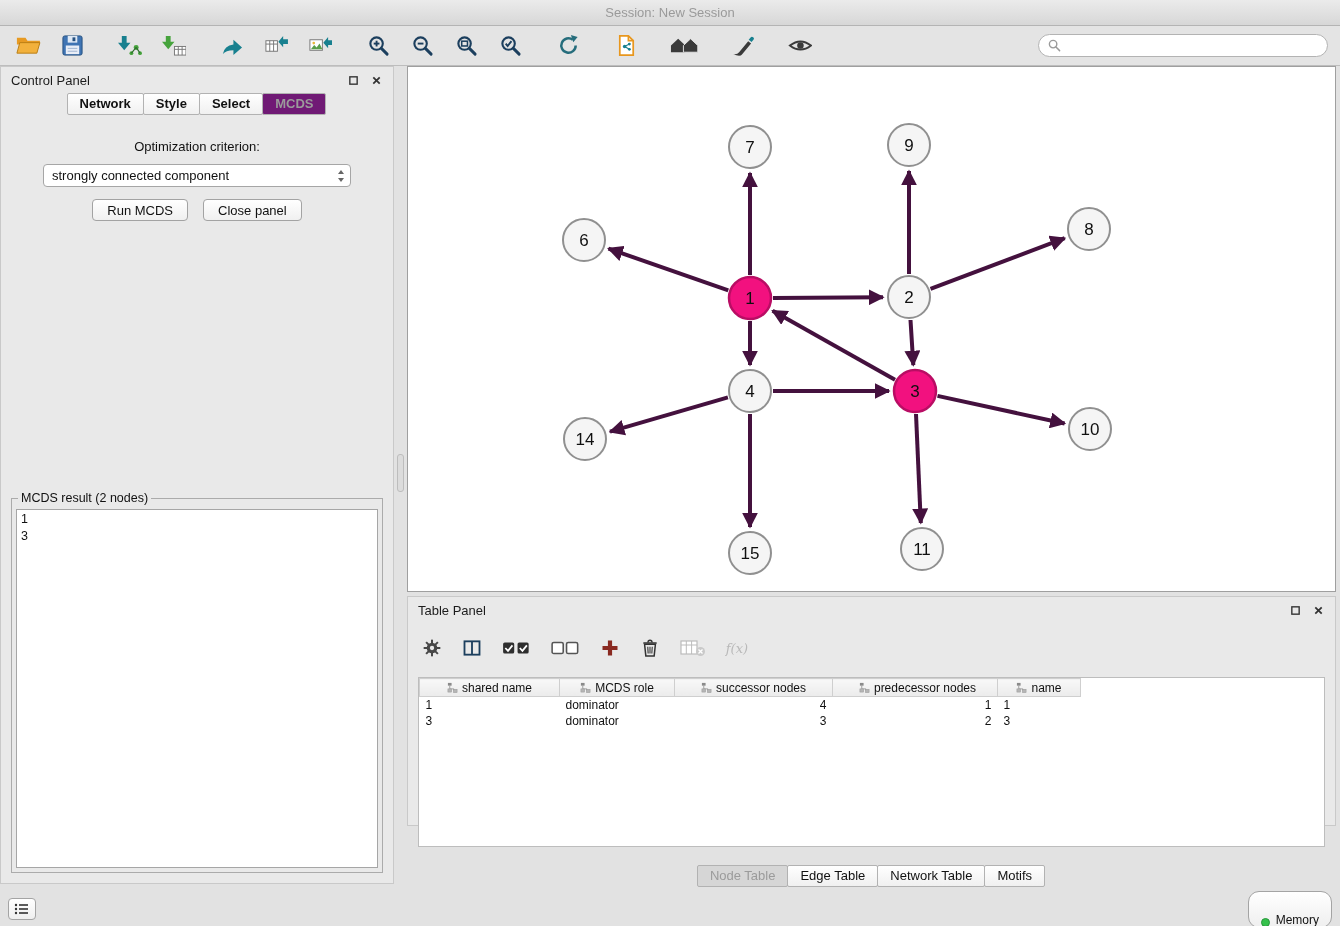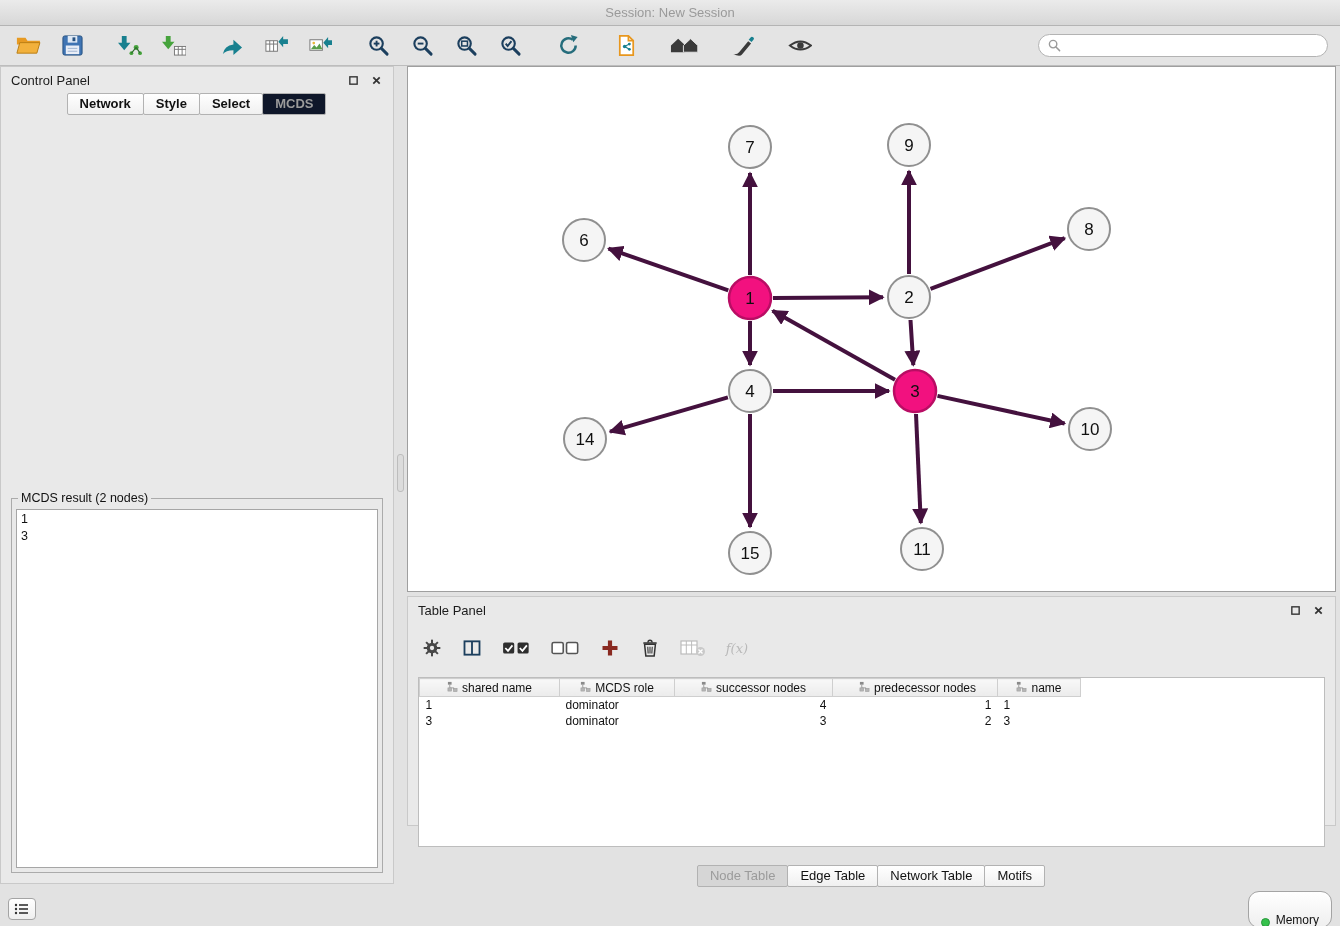--- a/index.html
+++ b/index.html
@@ -31,21 +31,21 @@
   
   .control-panel{position:absolute;left:0;top:66px;width:394px;height:818px;
     background:#e9e9e9;border:1px solid #c9c9c9;}
   .panel-header{height:26px;display:flex;align-items:center;padding:0 10px;font-size:13px;color:#1c1c1c;}
   .win-btns{margin-left:auto;display:flex;gap:9px;}
   .wbtn{width:14px;height:14px;display:flex;align-items:center;justify-content:center;cursor:default;}
   .wbtn svg{width:11px;height:11px;}
   .cp-tabbar{display:flex;justify-content:center;padding-bottom:0;}
   .cp-tab{font-size:13px;padding:2px 12px 3px;background:linear-gradient(#ffffff,#f0f0f0);
     border:1px solid #b2b2b2;margin-left:-1px;color:#111;cursor:default;border-radius:2px;font-weight:bold;}
-  .cp-tab.active{background:#0f172a;color:#9b9b9b;}
+  .cp-tab.active{background:#701a75;color:#9b9b9b;}
   .cp-content{padding-top:24px;text-align:center;}
   .opt-label{font-size:13px;margin-bottom:4px;}
   .dropdown{margin:10px auto 0;width:308px;height:23px;background:#fff;border:1px solid #a6a6a6;
     border-radius:4px;display:flex;align-items:center;padding:0 5px 0 8px;font-size:13px;text-align:left;cursor:default;}
   .dropdown .dd-text{flex:1;}
   .btn-row{margin-top:12px;display:flex;justify-content:center;gap:15px;}
   .btn{height:22px;padding:0 14px;font-size:13px;background:linear-gradient(#ffffff,#f0f0f0);
     border:1px solid #a3a3a3;border-radius:4px;color:#111;cursor:default;display:flex;align-items:center;}
   .result-fieldset{position:absolute;left:10px;right:10px;top:424px;bottom:10px;
     border:1px solid #ababab;margin:0;padding:4px;}
@@ -77,21 +77,21 @@
   .table-panel{position:absolute;left:407px;top:596px;width:929px;height:230px;
     background:#e9e9e9;border:1px solid #c9c9c9;}
   .tp-toolbar{height:38px;display:flex;align-items:center;padding:0 14px;gap:20px;margin-top:6px;}
   .tp-btn{display:flex;align-items:center;justify-content:center;cursor:default;}
   .tp-btn svg{height:20px;width:auto;}
   .fx{font-family:"DejaVu Serif", serif;font-style:italic;font-size:13px;color:#b9b9b9;cursor:default;}
   .tp-table{position:absolute;left:10px;right:10px;top:80px;height:170px;background:#fff;border:1px solid #bdbdbd;overflow:hidden;}
   table.data{border-collapse:collapse;font-size:12px;}
   table.data th{background:linear-gradient(#f8f8f8,#ebebeb);border:1px solid #cfcfcf;
     font-weight:normal;height:18px;padding:0 4px;white-space:nowrap;cursor:default;}
-  table.data th .th-inner{display:flex;align-items:flex-start;gap:4px;justify-content:center;}
+  table.data th .th-inner{display:flex;align-items:center;gap:4px;justify-content:center;}
   table.data td{height:16px;padding:0 6px;white-space:nowrap;cursor:default;}
   .tp-tabs{position:absolute;left:0;right:0;top:268px;display:flex;justify-content:center;}
   .tp-tab{font-size:13px;padding:2px 12px 3px;border:1px solid #b2b2b2;margin-left:-1px;
     background:linear-gradient(#ffffff,#f0f0f0);color:#111;cursor:default;border-radius:2px;}
   .tp-tab.active{background:#d6d6d6;color:#9b9b9b;}
 
   
   .statusbar{position:absolute;left:0;right:0;bottom:0;height:34px;background:#e2e2e2;
     display:flex;align-items:center;padding:0 8px;}
   .list-btn{width:28px;height:22px;border:1px solid #a4a4a4;border-radius:4px;
@@ -274,20 +274,34 @@
           </svg>
       </span>
     </span>
   </div>
   <div class="cp-tabbar" id="cp-tabs">
       <span class="cp-tab">Network</span>
       <span class="cp-tab">Style</span>
       <span class="cp-tab">Select</span>
       <span class="cp-tab active">MCDS</span>
     </div>
+  <div class="cp-content">
+    <div class="opt-label">Optimization criterion:</div>
+    <div class="dropdown">
+      <span class="dd-text">strongly connected component</span>
+      <svg viewBox="0 0 8 14" width="8" height="14">
+        <path d="M4 1 L7 5 H1 Z" fill="#666"></path>
+          <path d="M4 13 L1 9 H7 Z" fill="#666"></path>
+      </svg>
+    </div>
+    <div class="btn-row">
+      <span class="btn">Run MCDS</span>
+      <span class="btn">Close panel</span>
+    </div>
+  </div>
   <fieldset class="result-fieldset">
     <legend>MCDS result (2 nodes)</legend>
     <div class="result-box" id="result-lines">
         <div class="result-line">1</div>
         <div class="result-line">3</div>
       </div>
   </fieldset>
 </div>
 
 <div class="splitter">

